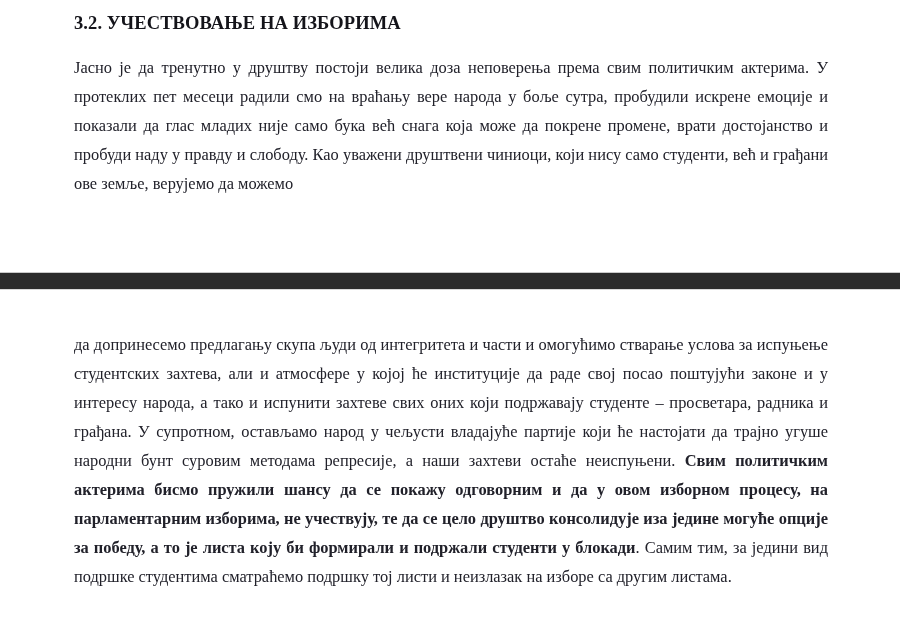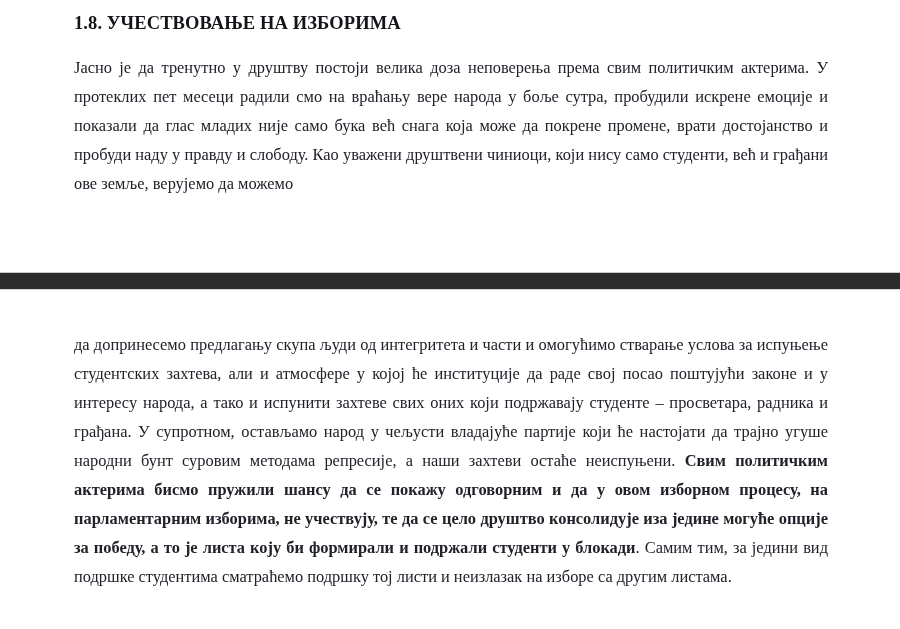--- a/index.html
+++ b/index.html
@@ -76,21 +76,21 @@
   .bold-run {
     font-weight: bold;
   }
 </style>
 </head>
 <body>
 
 <div class="viewer">
 
   <div class="page page-top">
-    <h2 class="section-heading">1.8. УЧЕСТВОВАЊЕ НА ИЗБОРИМА</h2>
+    <h2 class="section-heading">3.2. УЧЕСТВОВАЊЕ НА ИЗБОРИМА</h2>
     <p class="body-par par-first">Јасно је да тренутно у друштву постоји велика доза неповерења према свим политичким актерима. У протеклих пет месеци радили смо на враћању вере народа у боље сутра, пробудили искрене емоције и показали да глас младих није само бука већ снага која може да покрене промене, врати достојанство и пробуди наду у правду и слободу. Као уважени друштвени чиниоци, који нису само студенти, већ и грађани ове земље, верујемо да можемо</p>
   </div>
 
   <div class="page-divider"></div>
 
   <div class="page page-bottom">
     <p class="body-par par-cont"><span>да допринесемо предлагању скупа људи од интегритета и части и омогућимо стварање услова за испуњење студентских захтева, али и атмосфере у којој ће институције да раде свој посао поштујући законе и у интересу народа, а тако и испунити захтеве свих оних који подржавају студенте – просветара, радника и грађана. У супротном, остављамо народ у чељусти владајуће партије који ће настојати да трајно угуше народни бунт суровим методама репресије, а наши захтеви остаће неиспуњени. </span><span class="bold-run">Свим политичким актерима бисмо пружили шансу да се покажу одговорним и да у овом изборном процесу, на парламентарним изборима, не учествују, те да се цело друштво консолидује иза једине могуће опције за победу, а то је листа коју би формирали и подржали студенти у блокади</span><span>. Самим тим, за једини вид подршке студентима сматраћемо подршку тој листи и неизлазак на изборе са другим листама.</span></p>
   </div>
 
 </div>

